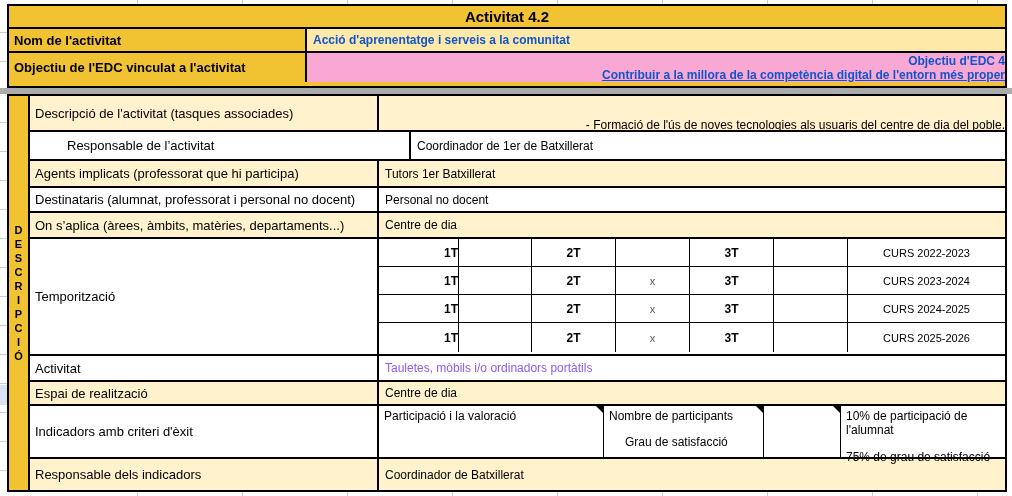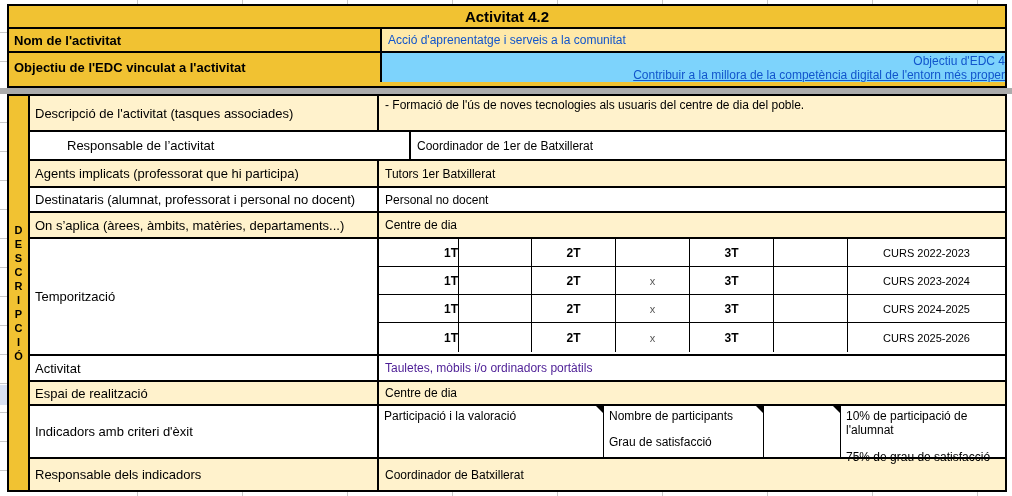--- a/index.html
+++ b/index.html
@@ -16,43 +16,43 @@
   .blue-cell { position: absolute; left: 0; top: 385px; width: 7px; height: 20px; background: #d9e1f2; }
 
   
   .tbl-top { position: absolute; left: 7px; top: 4px; width: 1000px; height: 84px;
              border: 2px solid #000; background: #f1c232; }
   .title-row { height: 23px; border-bottom: 2px solid #000; display: flex; align-items: center;
                justify-content: center; font-size: 15px; font-weight: bold; color: #000; }
   .hrow { display: flex; }
   .hrow1 { height: 24px; border-bottom: 2px solid #000; }
   .hrow2 { height: 29px; text-align: right; }
-  .hlabel { width: 373px; border-right: 2px solid #000; background: #f1c232; font-weight: bold;
+  .hlabel { width: 298px; border-right: 2px solid #000; background: #f1c232; font-weight: bold;
             font-size: 13px; display: flex; align-items: center; padding-left: 5px; }
   .hvalue { flex: 1; display: flex; flex-direction: column; justify-content: center;
-            padding-left: 6px; font-weight: normal; font-size: 12px; color: #1155cc; line-height: 14px; }
+            padding-left: 6px; font-weight: bold; font-size: 12px; color: #1155cc; line-height: 14px; }
   .bg-cream2 { background: #ffe9a8; }
-  .bg-gray { background: #7dd3fc; }
+  .bg-gray { background: #f9a8d4; }
   .linkline { text-decoration: underline; color: #1155cc; }
 
   
   .tbl-main { position: absolute; left: 7px; top: 94px; width: 1000px; height: 398px;
               border: 2px solid #000; background: #fff; display: flex; }
   .goldbar { width: 21px; border-right: 2px solid #000; background: #f1c232;
              display: flex; flex-direction: column; align-items: center; justify-content: center; }
   .goldbar span { font-weight: bold; font-size: 11px; line-height: 14px; color: #000; }
   .rows { flex: 1; display: flex; flex-direction: column; }
   .mrow { display: flex; border-bottom: 2px solid #000; }
   .mrow:last-child { border-bottom: none; }
   .mlabel { width: 349px; border-right: 2px solid #000; font-size: 13px; color: #000;
             display: flex; align-items: center; padding-left: 5px; }
   .mvalue { flex: 1; font-size: 12px; color: #000; display: flex; align-items: center; padding-left: 6px; }
   .cream { background: #fff2cc; }
   .white { background: #ffffff; }
-  .blue-text { color: #4c1d95; }
+  .blue-text { color: #8b5cf6; }
 
   
   .tempo { flex: 1; display: flex; flex-direction: column; }
   .trow { display: flex; height: 28px; border-bottom: 1px solid #000; }
   .trow:last-child { border-bottom: none; height: 29px; }
   .tcell { border-right: 1px solid #000; display: flex; align-items: center; justify-content: center;
            font-size: 12px; }
   .tc-t { width: 80px; font-weight: bold; justify-content: flex-end; }
   .tc-g1 { width: 73px; }
   .tc-t2 { width: 84px; font-weight: bold; }
@@ -63,21 +63,21 @@
 
   
   .indi { flex: 1; display: flex; }
   .icell { border-right: 1px solid #000; position: relative; padding: 3px 4px 2px 5px;
            font-size: 12px; line-height: 14px; }
   .icell:last-child { border-right: none; }
   .ic1 { width: 225px; }
   .ic2 { width: 160px; }
   .ic3 { width: 77px; }
   .ic4 { flex: 1; }
-  .gap { margin-top: 12px; }
+  .gap { margin-top: 12px; margin-left: 16px; }
   .gap2 { margin-top: 13px; }
   .note-tri { position: absolute; top: 0; right: 0; width: 0; height: 0;
               border-top: 7px solid #000; border-left: 7px solid transparent; }
 </style>
 </head>
 <body>
 
 <div class="sheet">
 
   <div class="ticks" style="top:0;"></div>
@@ -123,21 +123,21 @@
       <span>C</span>
       <span>I</span>
       <span>Ó</span>
     </div>
     <div class="rows">
 
       <div class="mrow cream" style="height:36px;">
         <div class="mlabel cream">
           <span>Descripció de l'activitat (tasques associades)</span>
         </div>
-        <div class="mvalue cream" style="align-items:flex-start; padding-top:2px;">
+        <div class="mvalue cream" style="align-items:flex-start; padding-top:22px;justify-content:flex-end;">
           <span>- Formació de l'ús de noves tecnologies als usuaris del centre de dia del poble.</span>
         </div>
       </div>
 
       <div class="mrow white" style="height:29px;padding-left:32px;">
         <div class="mlabel">
           <span>Responsable de l’activitat</span>
         </div>
         <div class="mvalue">
           <span>Coordinador de 1er de Batxillerat</span>

